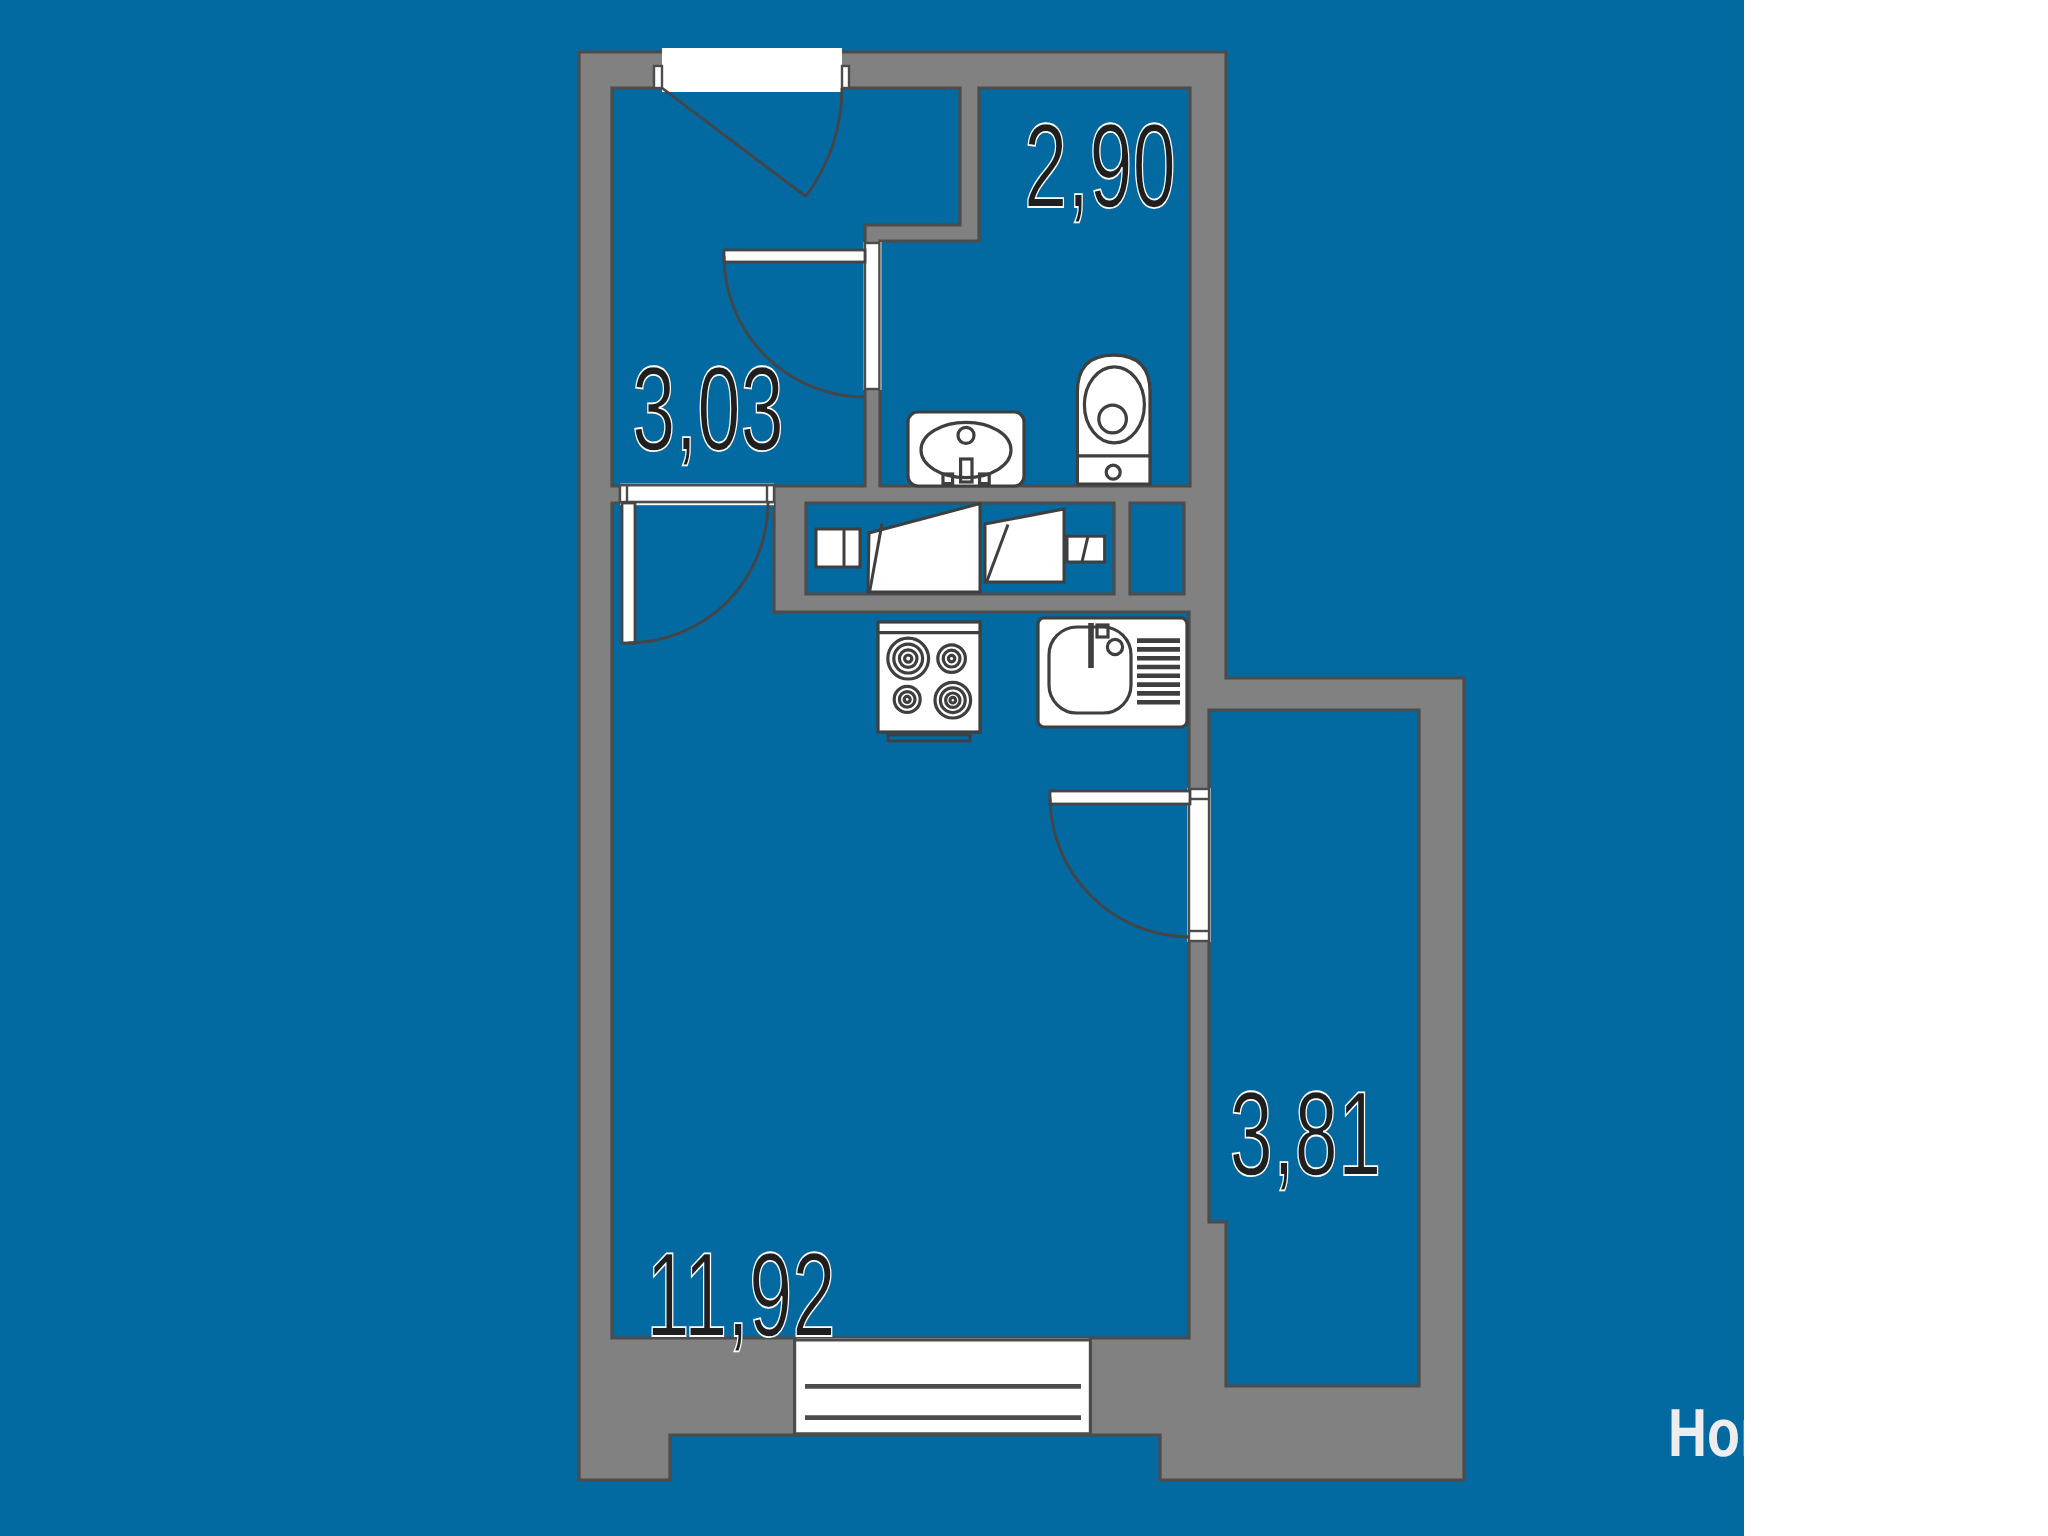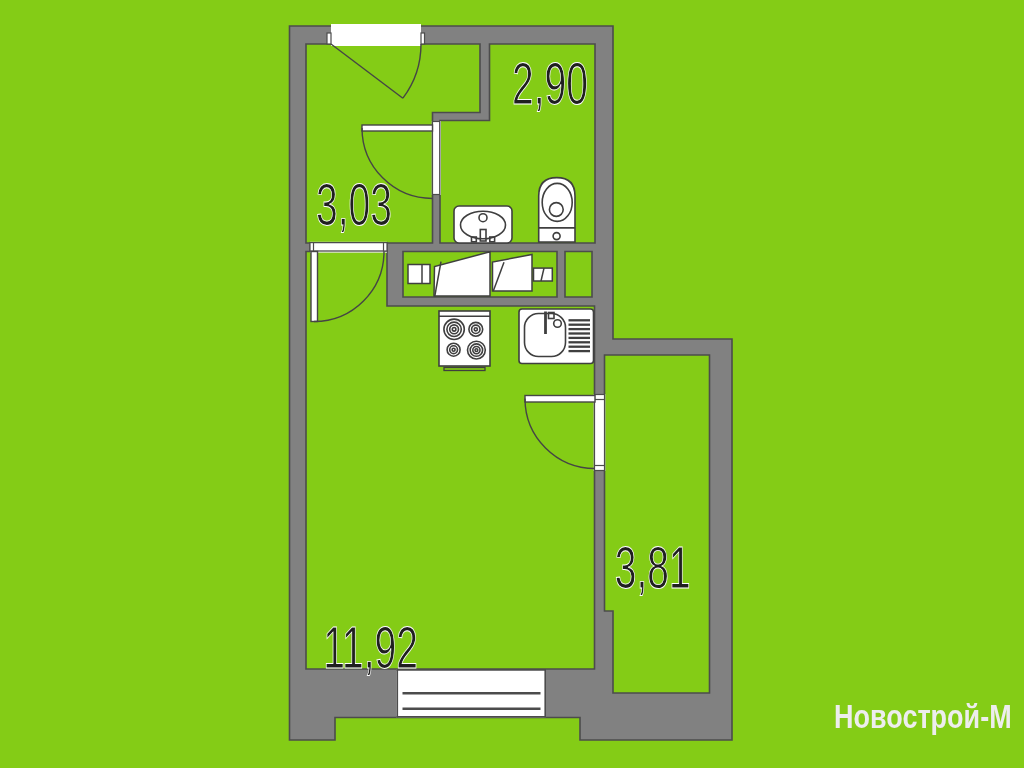--- a/index.html
+++ b/index.html
@@ -1,16 +1,16 @@
 <!DOCTYPE html>
 <html><head>
 <meta charset="utf-8">
 <style>
   html,body{margin:0;padding:0;background:#ffffff;}
-  #page{position:relative;width:1024px;height:768px;background:#84cc16;overflow:hidden;
+  #page{position:relative;width:872px;height:768px;background:#0369a1;overflow:hidden;
         font-family:"Liberation Sans", sans-serif;}
   svg{position:absolute;left:0;top:0;}
 </style>
 </head>
 <body>
 <div id="page">
 <svg width="1024" height="768" viewBox="0 0 1024 768">
 
   <path fill="#818181" stroke="#4c4c4c" stroke-width="1.6" fill-rule="evenodd" d="
     M 289.5 26 L 613 26 L 613 339 L 732 339 L 732 740 L 580 740 L 580 717.5

